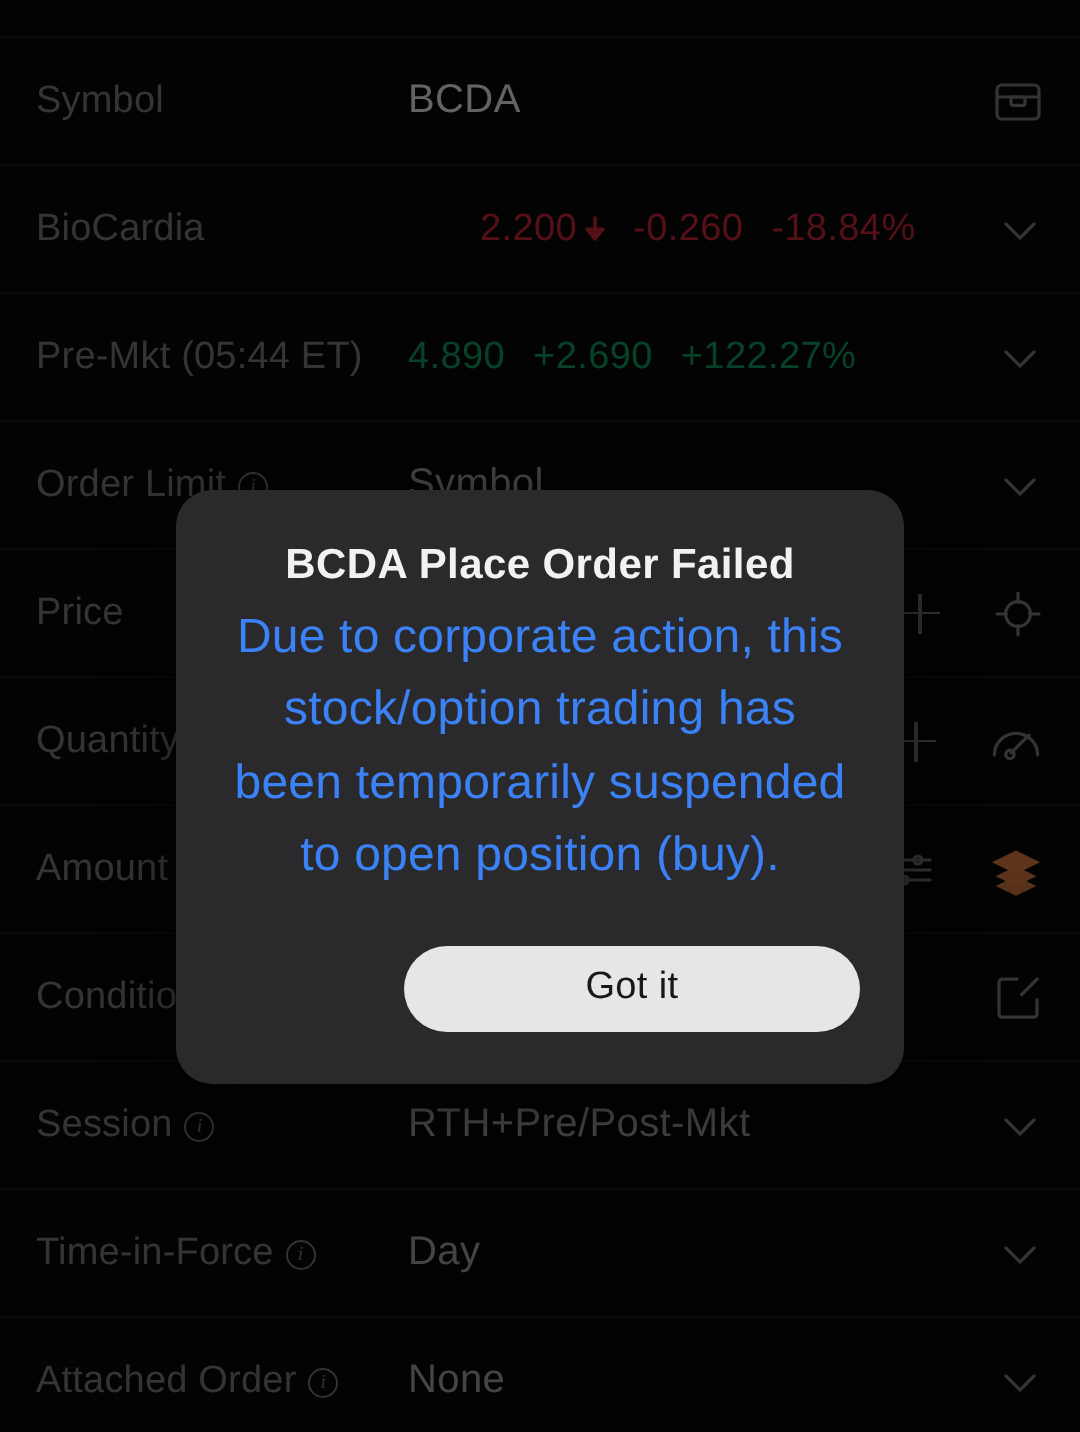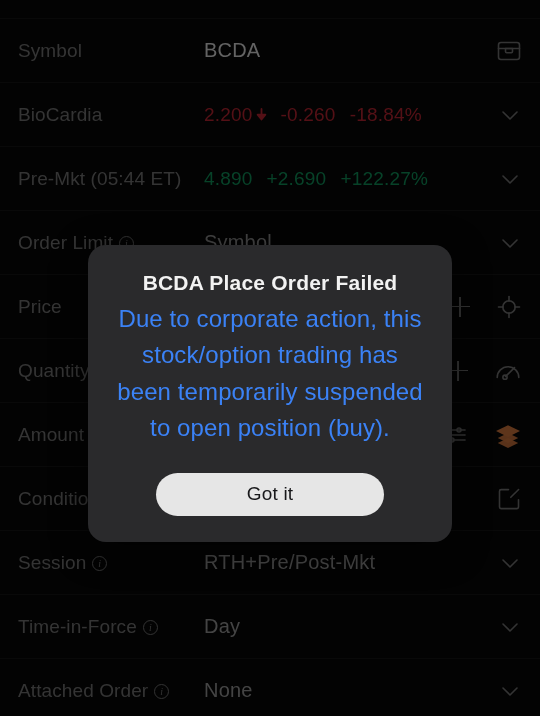--- a/index.html
+++ b/index.html
@@ -75,21 +75,21 @@
 
   
   .quote {
     display: flex;
     align-items: center;
     gap: 14px;
     font-size: 19px;
     letter-spacing: 0.2px;
   }
   .quote .q-last { display: flex; align-items: center; gap: 3px; }
-  .down { color: #b0232e; }
+  .down { color: #b0232e; margin-left: 36px; }
   .up   { color: #0f8a55; }
 
   
   .info-i {
     display: inline-flex;
     align-items: center;
     justify-content: center;
     width: 15px; height: 15px;
     border: 1px solid #6a6a6a;
     border-radius: 50%;
@@ -155,21 +155,21 @@
     line-height: 1.52;
     color: #3b82f6;
     text-align: center;
     padding: 0 6px;
     letter-spacing: 0.1px;
   }
 
   .modal-actions {
     margin-top: 26px;
     display: flex;
-    justify-content: center;
+    justify-content: flex-end;
   }
 
   .btn-primary {
     display: inline-flex;
     align-items: center;
     justify-content: center;
     width: 228px;
     height: 43px;
     border-radius: 22px;
     background: #e6e6e6;

